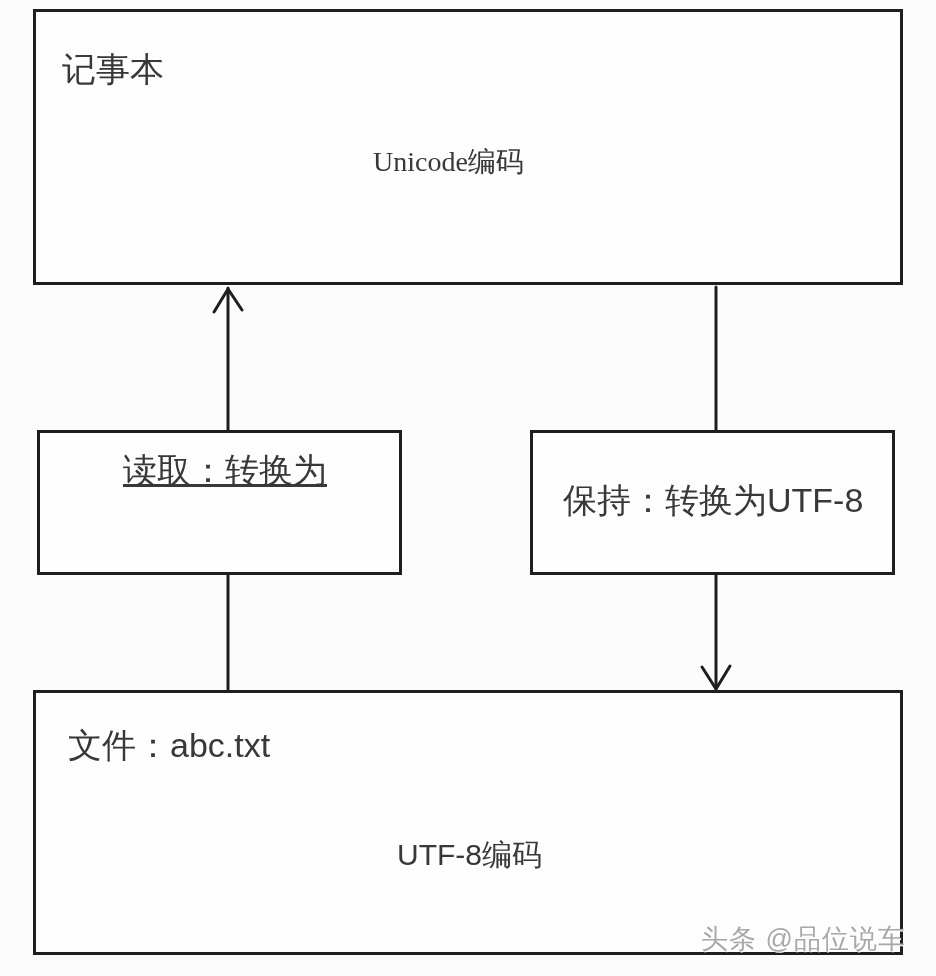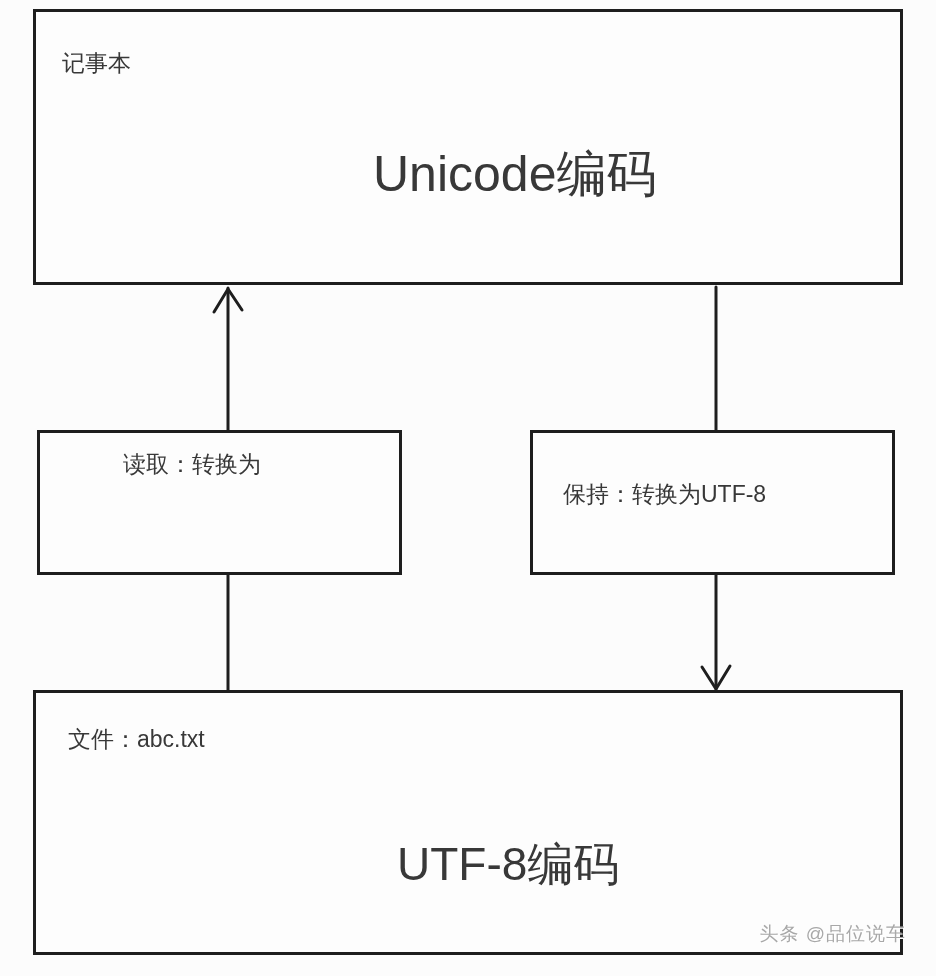--- a/index.html
+++ b/index.html
@@ -26,50 +26,50 @@
     position: absolute;
     border: 3px solid var(--border);
     background: var(--box_fill);
   }
   .box-top    { left: 33px;  top: 9px;   width: 870px; height: 276px; }
   .box-left   { left: 37px;  top: 430px; width: 365px; height: 145px; }
   .box-right  { left: 530px; top: 430px; width: 365px; height: 145px; }
   .box-bottom { left: 33px;  top: 690px; width: 870px; height: 265px; }
   .lbl {
     position: absolute;
-    font-size: 23px;
+    font-size: 34px;
     color: var(--text);
     white-space: nowrap;
     line-height: 1.15;
   }
   .lbl-notepad   { left: 62px;  top: 50px; }
-  .lbl-unicode-enc { left: 373px; top: 146px; font-size: 50px; }
-  .lbl-read-1    { left: 123px; top: 451px; }
+  .lbl-unicode-enc { left: 373px; top: 146px; font-size: 28px; font-family: Liberation Serif, serif; }
+  .lbl-read-1    { left: 123px; top: 451px; text-decoration: underline; }
   .lbl-read-2    { left: 123px; top: 509px; }
   .lbl-save      { left: 563px; top: 481px; }
   .lbl-file      { left: 68px;  top: 726px; }
-  .lbl-utf8-enc  { left: 397px; top: 838px; font-size: 46px; }
+  .lbl-utf8-enc  { left: 397px; top: 838px; font-size: 30px; }
   .connectors {
     position: absolute;
     left: 0; top: 0;
     width: 936px; height: 976px;
     pointer-events: none;
   }
   .connectors line, .connectors polyline {
     stroke: var(--border);
     stroke-width: 3;
     fill: none;
     stroke-linecap: round;
     stroke-linejoin: round;
   }
   .watermark {
     position: absolute;
     right: 30px;
     top: 921px;
-    font-size: 19px;
+    font-size: 27px;
     letter-spacing: 1px;
     color: var(--watermark);
     text-shadow: 1px 1px 0 #ffffff;
     z-index: 5;
     white-space: nowrap;
     text-align: center;
   }
 </style>
 </head>
 <body>

